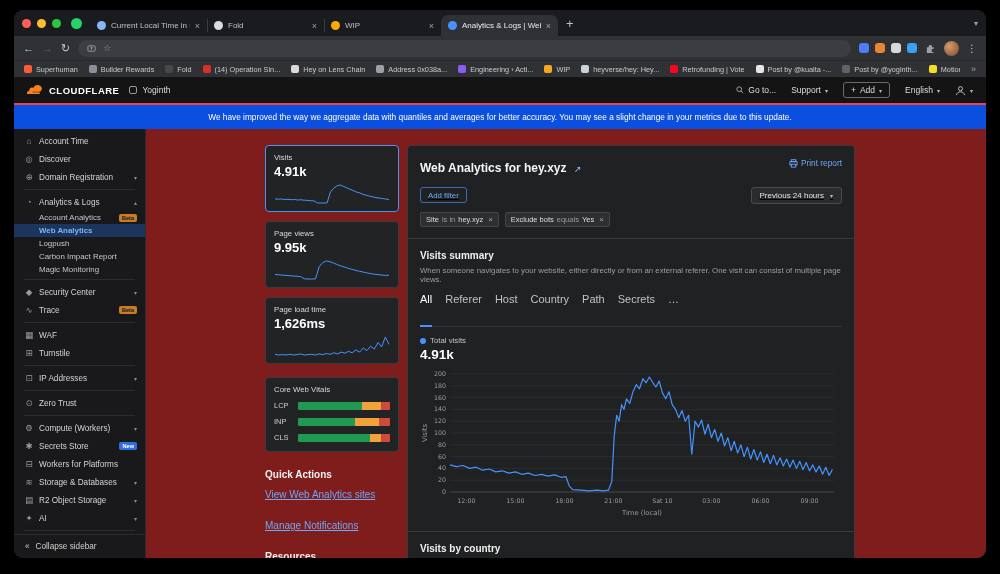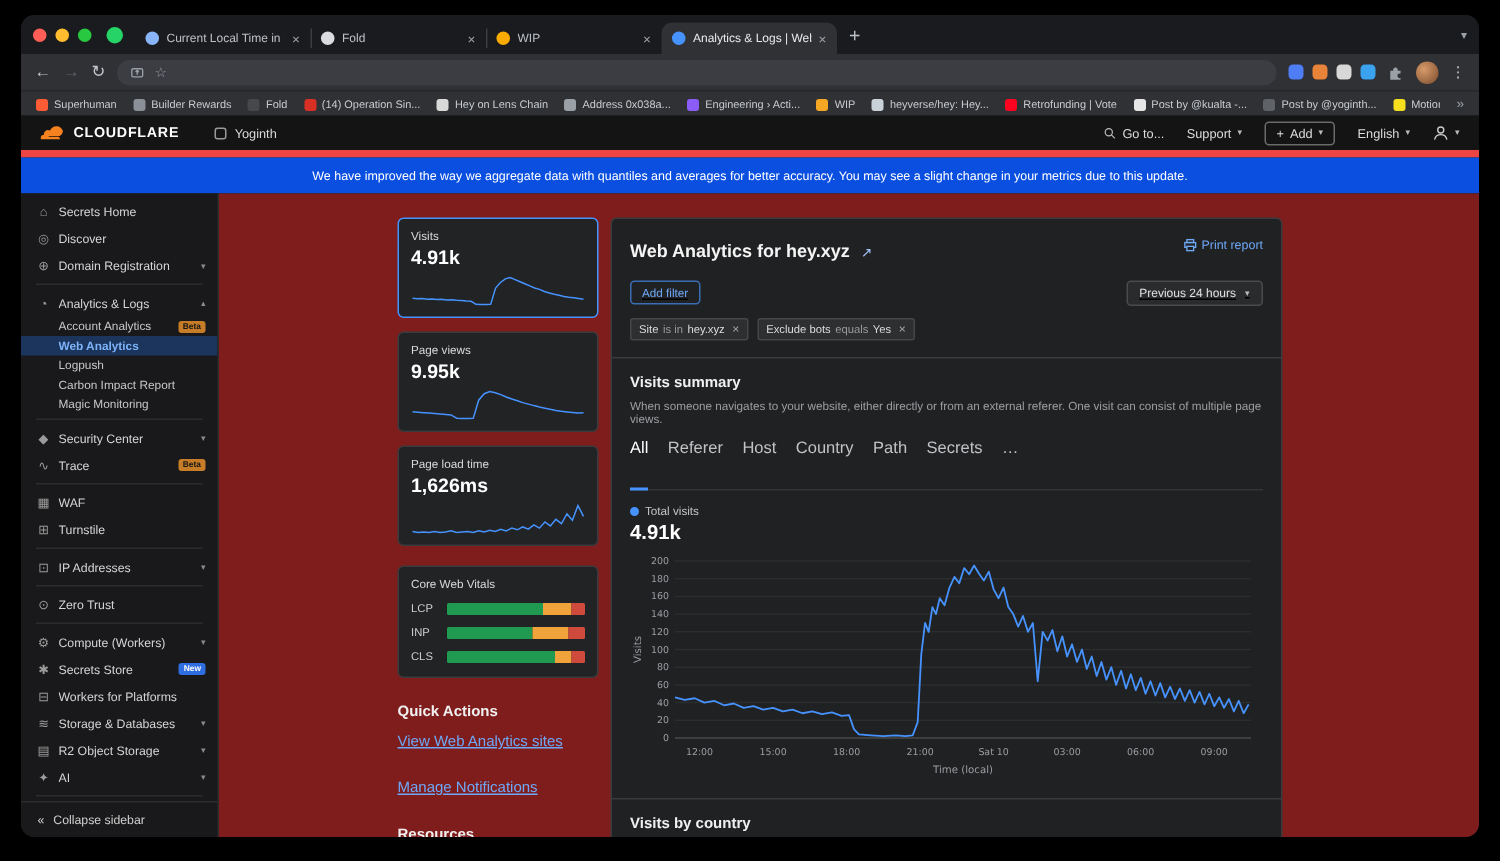--- a/index.html
+++ b/index.html
@@ -36,27 +36,27 @@
   .obx-ic { display:flex; align-items:center; color:#9aa0a6; font-size:9px; flex:none; }
   .extensions { display:flex; gap:6px; align-items:center; }
   .ext-dot { width:10px; height:10px; border-radius:3px; }
   .puzzle { display:flex; align-items:center; }
   .avatar { width:15px; height:15px; border-radius:50%;
     background:radial-gradient(circle at 35% 35%, #d79b6b, #7a4a2b); }
   .kebab { color:#c3c7cc; font-size:10px; }
 
   .bookmarksbar { height:17px; background:#2f3135; border-top:1px solid #26272a;
     display:flex; align-items:center; padding:0 10px; gap:11px; flex:none; overflow:hidden; }
-  .bm { display:flex; align-items:flex-end; gap:4px; color:#c8cbcf; font-size:7.3px; white-space:nowrap; flex:none; }
+  .bm { display:flex; align-items:center; gap:4px; color:#c8cbcf; font-size:7.3px; white-space:nowrap; flex:none; }
   .bm-ico { width:8px; height:8px; border-radius:2px; flex:none; }
   .bm-overflow { margin-left:auto; color:#9aa0a6; font-size:9px; }
 
   
-  .cf-header { height:28px; background:#141414; border-bottom:5px solid #ef4444;
-    display:flex; padding:0 13px; gap:24px; flex:none; }
+  .cf-header { height:28px; background:#141414; border-bottom:2px solid #ef4444;
+    display:flex; padding:0 13px; gap:10px; flex:none; }
   .cf-brand { display:flex; align-items:center; gap:5px; color:#fff; font-weight:bold; font-size:9.5px; letter-spacing:.5px; }
   .cf-account { display:flex; align-items:center; gap:5px; color:#ddd; font-size:8.5px; }
   .acct-ico { width:8px; height:8px; border:1px solid #999; border-radius:2px; display:inline-block; }
   .cf-right { margin-left:auto; display:flex; align-items:center; gap:15px; color:#ddd; font-size:8.5px; }
   .cf-right > * { display:flex; align-items:center; gap:4px; }
   .add-btn { border:1px solid #6b6b6b; border-radius:3px; padding:2px 7px; }
   .caret { font-size:6px; color:#bbb; }
 
   .banner { height:24px; background:#0b4fe0; color:#fff; font-size:8.3px;
     display:flex; align-items:center; justify-content:center; text-align:center; padding:0 60px; flex:none; }
@@ -285,21 +285,21 @@
 
   <div class="banner" data-interactable="false">
     <span data-interactable="false">We have improved the way we aggregate data with quantiles and averages for better accuracy. You may see a slight change in your metrics due to this update.</span>
   </div>
 
   <div class="app-body" data-interactable="false">
     <div class="sidebar" data-interactable="false">
       <div class="sb-list" data-interactable="false">
           <div class="sb-item" data-interactable="true">
             <span class="sb-icon" data-interactable="false">⌂</span>
-            <span class="sb-label" data-interactable="false">Secrets Home</span>
+            <span class="sb-label" data-interactable="false">Account Time</span>
           </div>
           <div class="sb-item" data-interactable="true">
             <span class="sb-icon" data-interactable="false">◎</span>
             <span class="sb-label" data-interactable="false">Discover</span>
           </div>
           <div class="sb-item" data-interactable="true">
             <span class="sb-icon" data-interactable="false">⊕</span>
             <span class="sb-label" data-interactable="false">Domain Registration</span>
             <span class="sb-chev" data-interactable="false">▾</span>
           </div>

